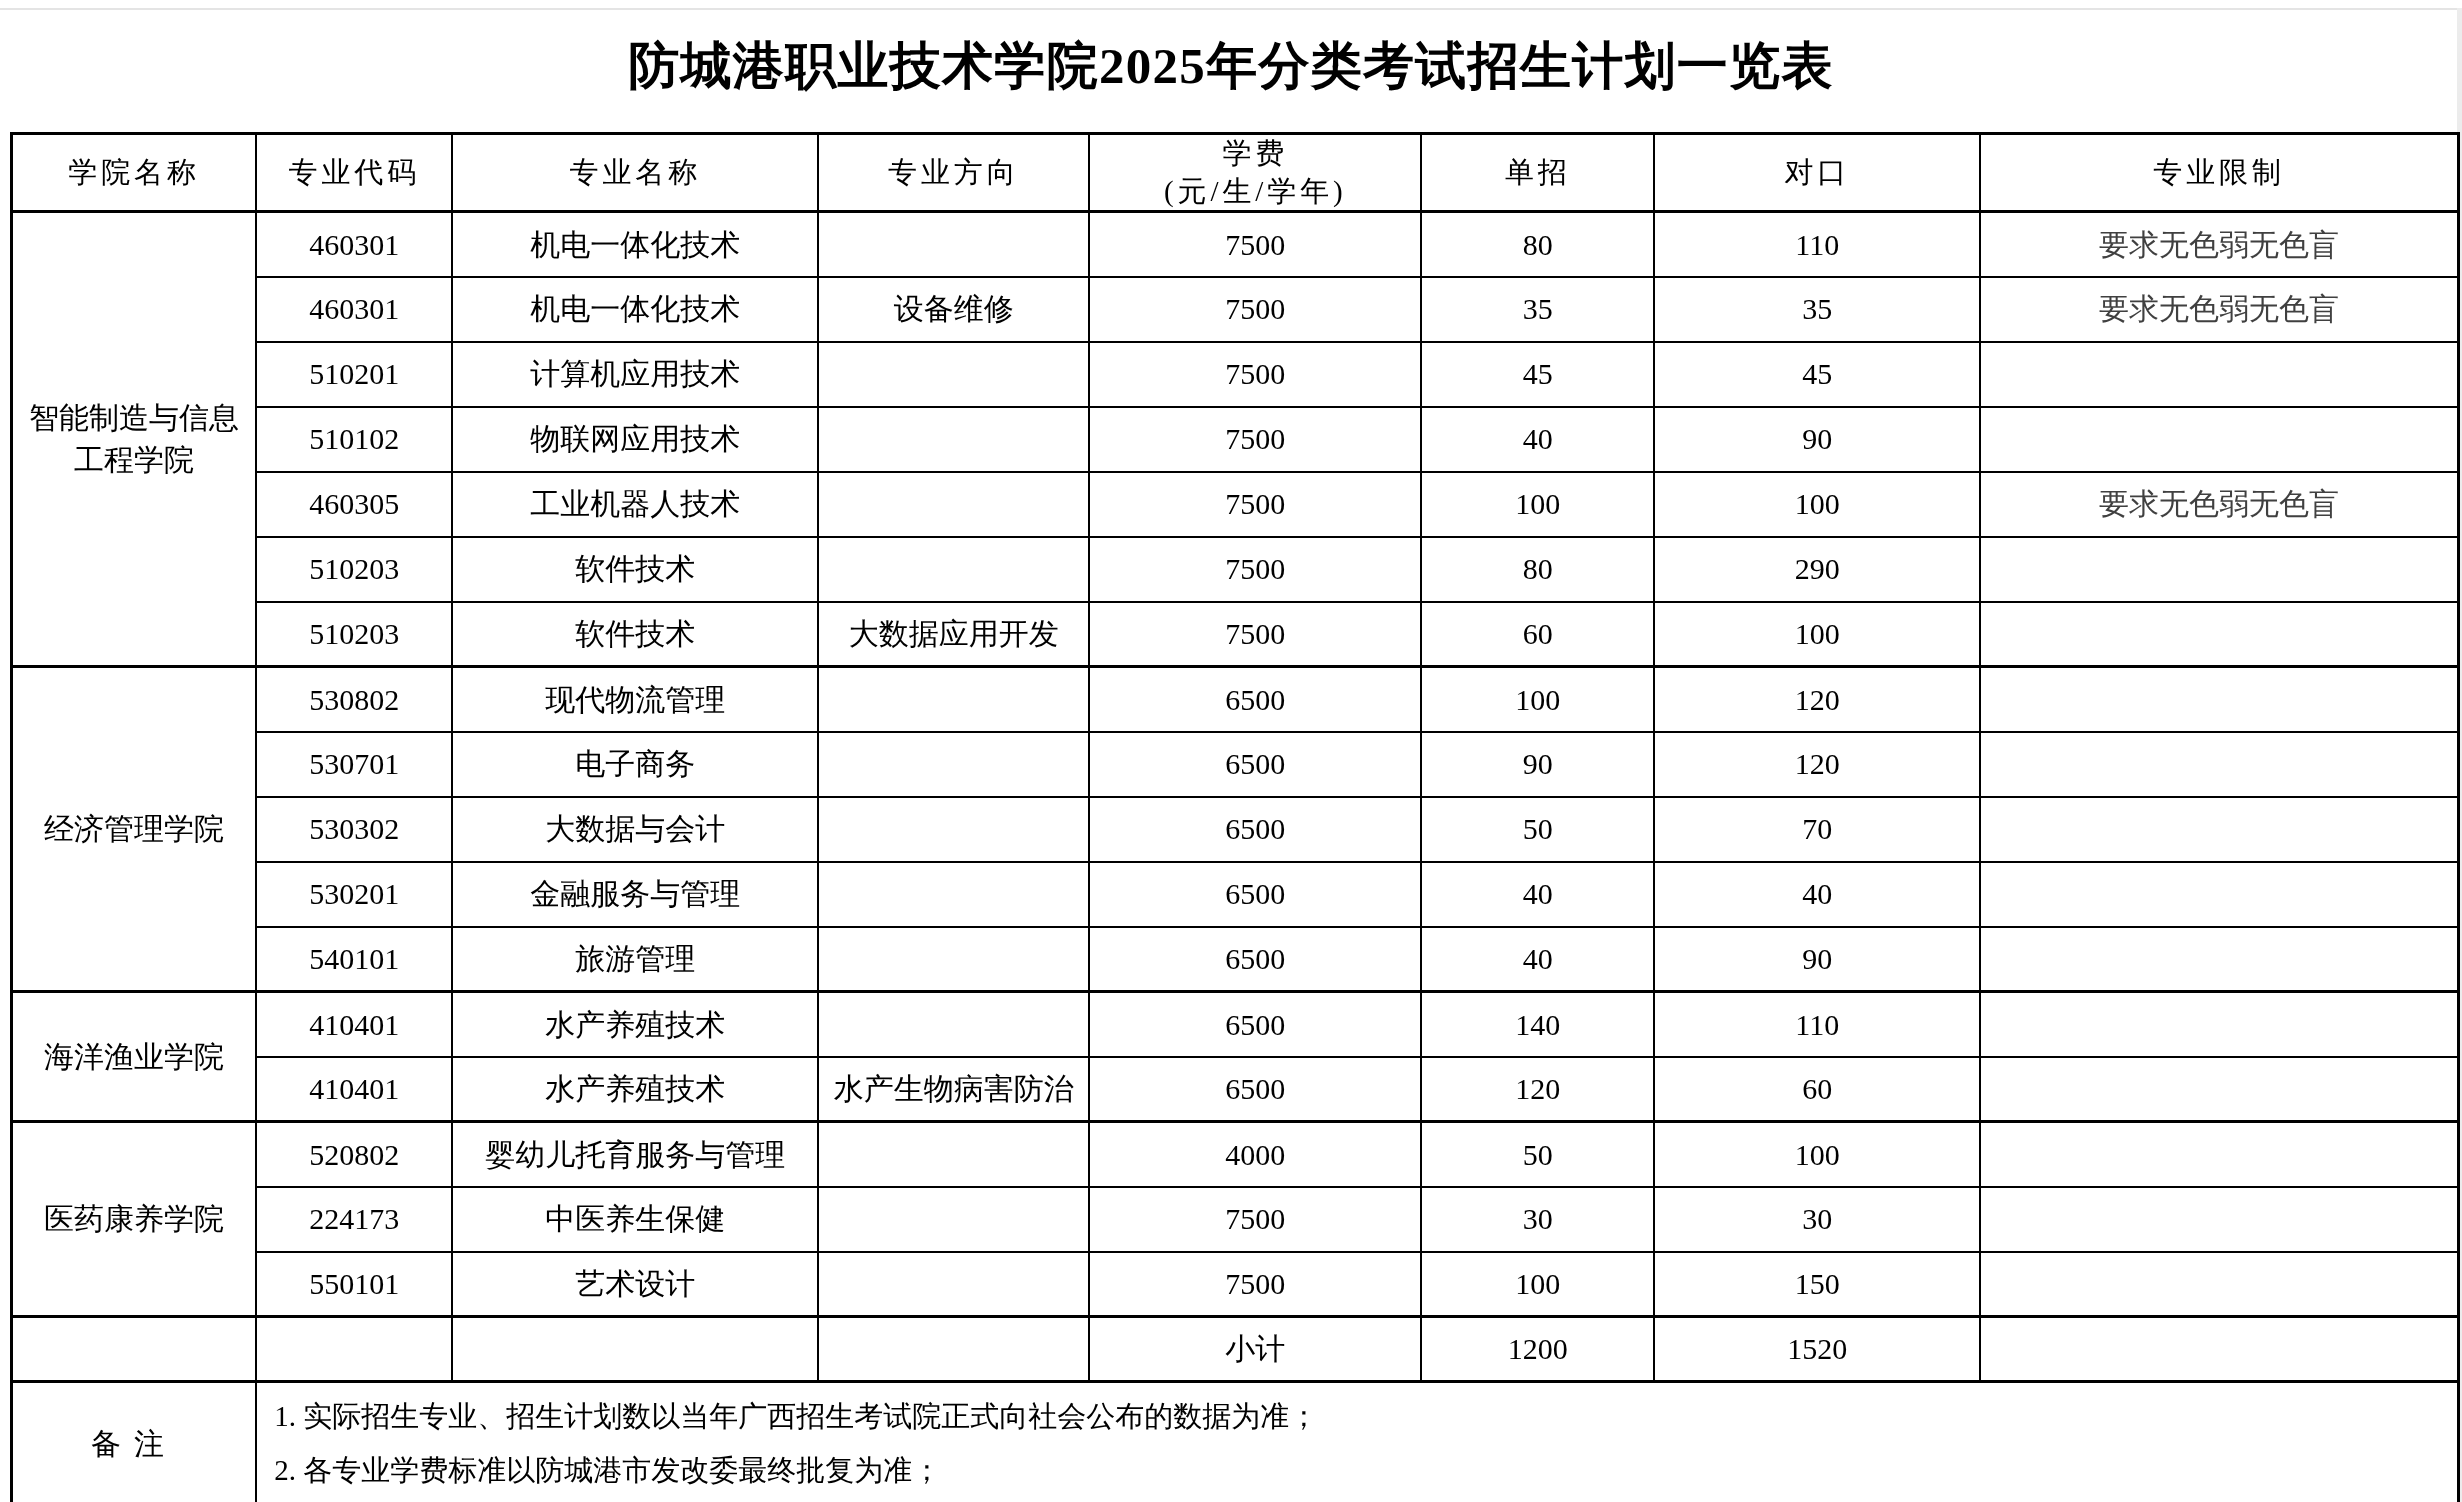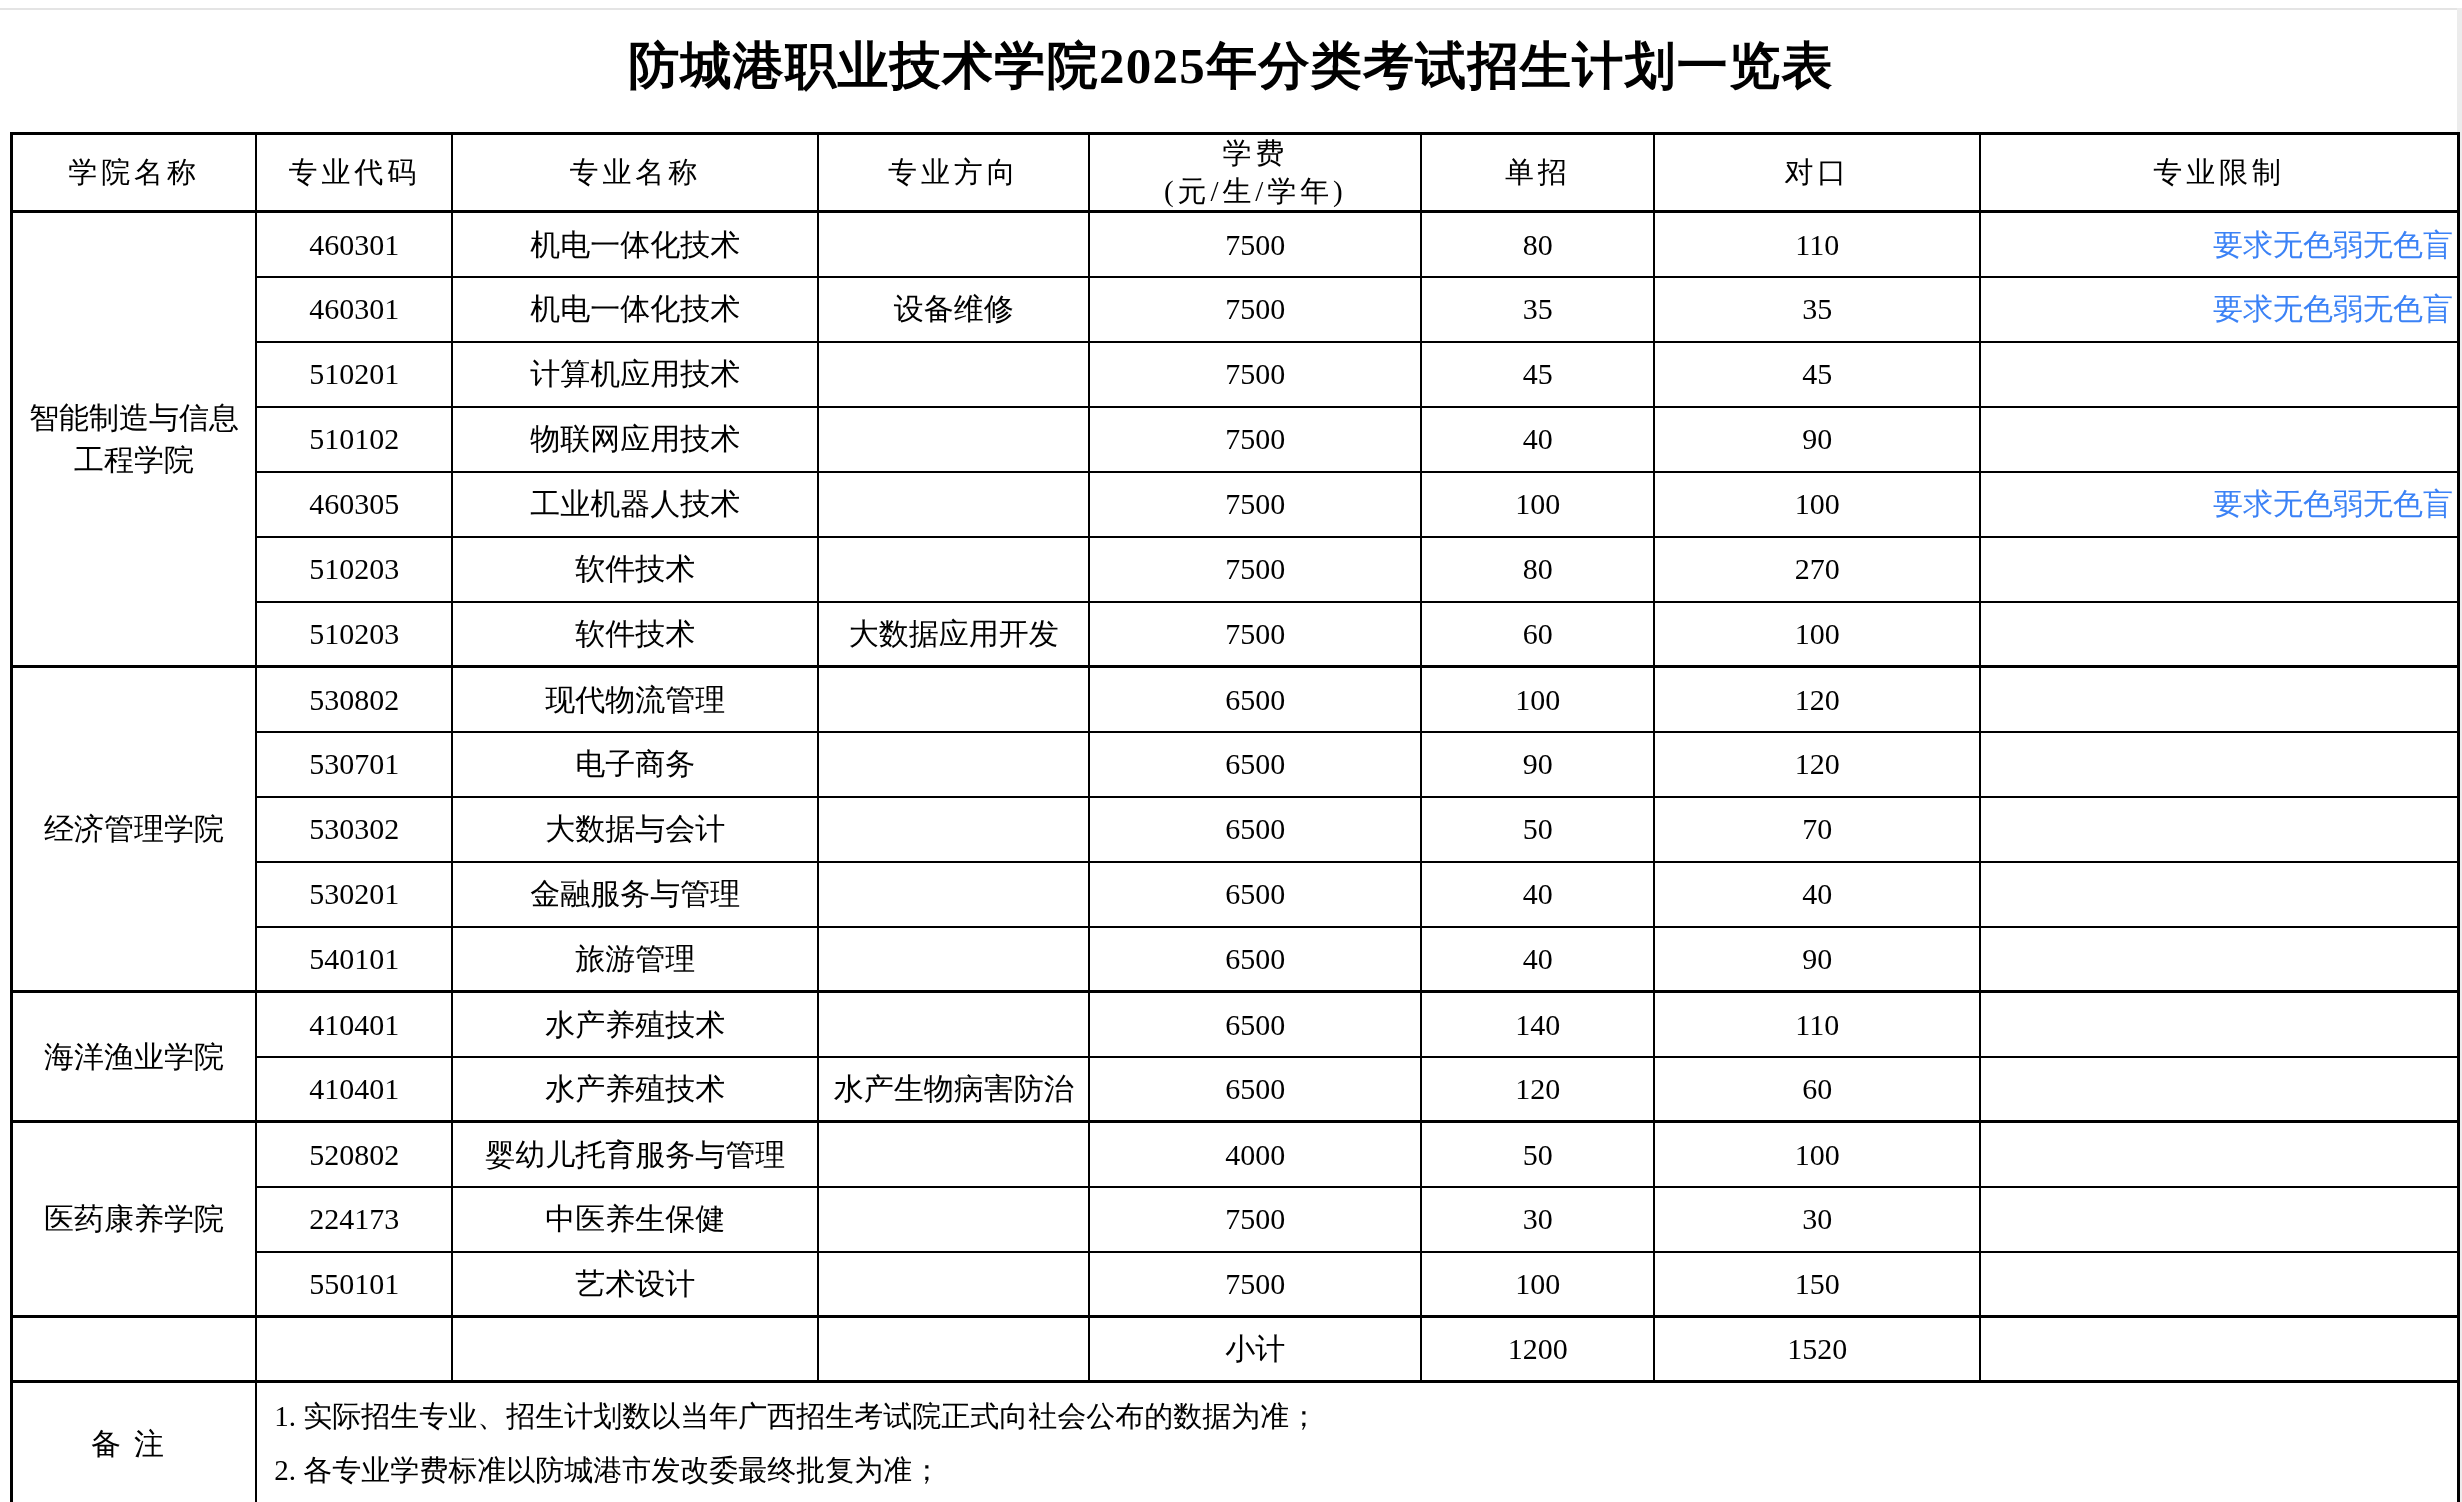--- a/index.html
+++ b/index.html
@@ -26,21 +26,21 @@
     text-align:center;vertical-align:middle;
     font-size:30px;font-weight:normal;
     padding:0 3.9px;overflow:hidden;
     white-space:pre-line;
     line-height:1.4;
   }
   tr.hdr th{font-size:29px;letter-spacing:3.9px;line-height:1.3;}
   tr.hdr{height:77px;margin-left:36px;}
   tr.r{height:65px;}
   tr.gs td{border-top-width:3.3px;}
-  td.red{color:#3b82f6;text-align:right;}
+  td.red{color:#404040;}
   tr.noter{height:124px;}
   td.notes-cell{
     text-align:left;padding-left:17px;font-size:29px;line-height:1.85;
     white-space:normal;
   }
   td.notes-label{letter-spacing:13px;}
   .note-line{white-space:nowrap;}
 </style>
 </head>
 <body>
@@ -121,21 +121,21 @@
     <td>100</td>
     <td>100</td>
     <td class="red">要求无色弱无色盲</td>
   </tr>
   <tr class="r">
     <td>510203</td>
     <td>软件技术</td>
     <td></td>
     <td>7500</td>
     <td>80</td>
-    <td>270</td>
+    <td>290</td>
     <td></td>
   </tr>
   <tr class="r">
     <td>510203</td>
     <td>软件技术</td>
     <td>大数据应用开发</td>
     <td>7500</td>
     <td>60</td>
     <td>100</td>
     <td></td>

